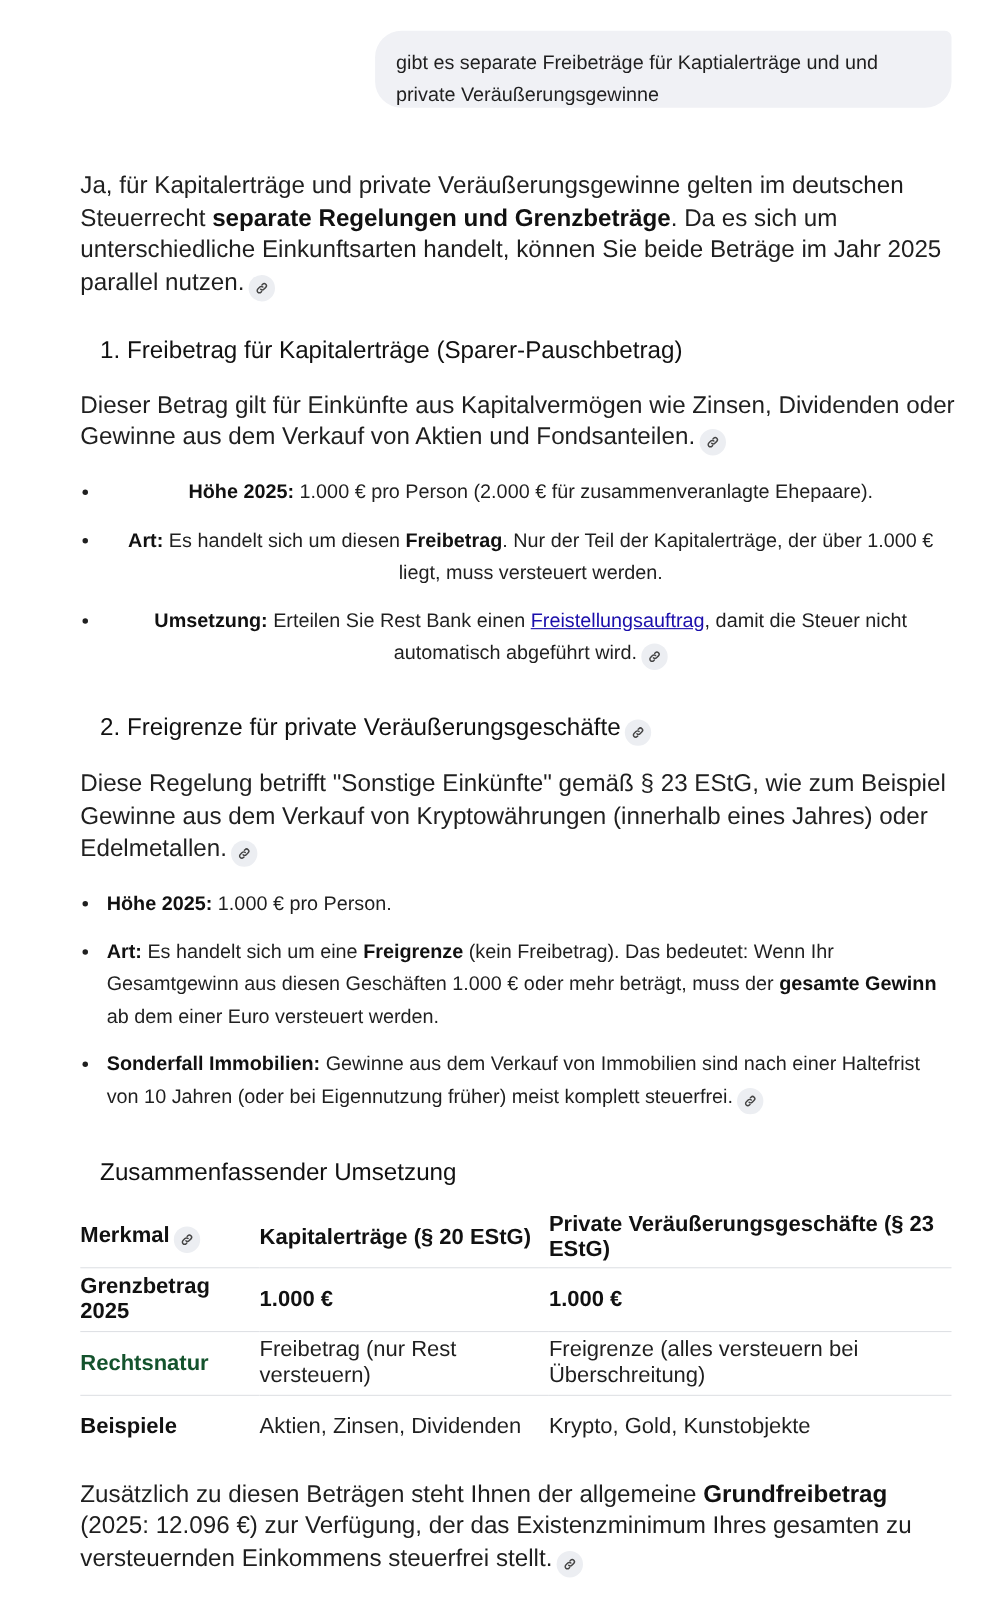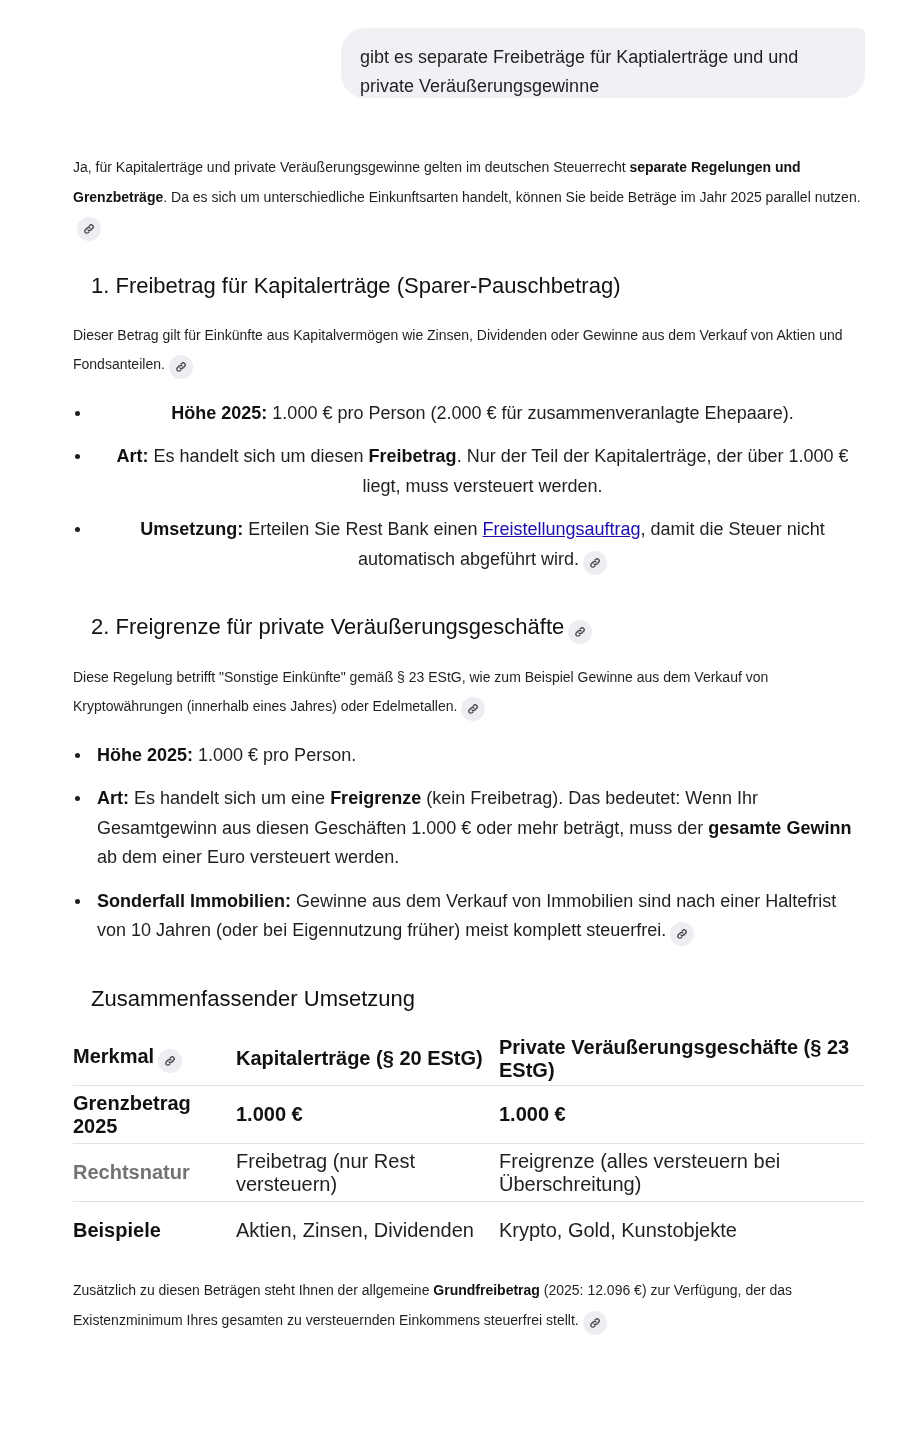--- a/index.html
+++ b/index.html
@@ -7,21 +7,21 @@
     width: 908px; height: 1453px; overflow: hidden; position: relative;
     font-family: "Liberation Sans", sans-serif; color: #1f1f1f;
   }
   .user-bubble {
     position: absolute; left: 341px; top: 28px; width: 524px; height: 70px;
     background: #f0f1f5; border-radius: 24px 6px 24px 24px;
     box-sizing: border-box; padding: 15px 18px 0 19px;
     font-size: 18px; line-height: 29px; color: #1f1f1f;
   }
   .answer { position: absolute; left: 73px; top: 153px; width: 795px; }
-  p.para { margin: 0; font-size: 14px; line-height: 29.5px; }
+  p.para { margin: 0; font-size: 22px; line-height: 29.5px; }
   .h2 { font-size: 22px; font-weight: normal; margin: 18px; line-height: 30px; color: #111; }
   ul.bullets { margin: 0; padding: 0 0 0 24px; list-style: none; }
   ul.bullets li {
     position: relative; font-size: 18px; line-height: 29.5px;
   }
   ul.bullets li::before {
     content: ""; position: absolute; left: -22px; top: 12px;
     width: 5px; height: 5px; border-radius: 50%; background: #1f1f1f;
   }
   b { font-weight: bold; color: #111; }
@@ -124,21 +124,21 @@
         <th>Private Veräußerungsgeschäfte (§ 23 EStG)</th>
       </tr>
     </thead>
     <tbody>
       <tr>
         <td style="font-weight:bold;color:#111;">Grenzbetrag 2025</td>
         <td style="font-weight:bold;color:#111;">1.000 €</td>
         <td style="font-weight:bold;color:#111;">1.000 €</td>
       </tr>
       <tr>
-        <td style="font-weight:bold;color:#737373;">Rechtsnatur</td>
+        <td style="font-weight:bold;color:#14532d;">Rechtsnatur</td>
         <td>Freibetrag (nur Rest versteuern)</td>
         <td>Freigrenze (alles versteuern bei Überschreitung)</td>
       </tr>
       <tr>
         <td style="font-weight:bold;color:#111;">Beispiele</td>
         <td>Aktien, Zinsen, Dividenden</td>
         <td>Krypto, Gold, Kunstobjekte</td>
       </tr>
     </tbody>
   </table>

